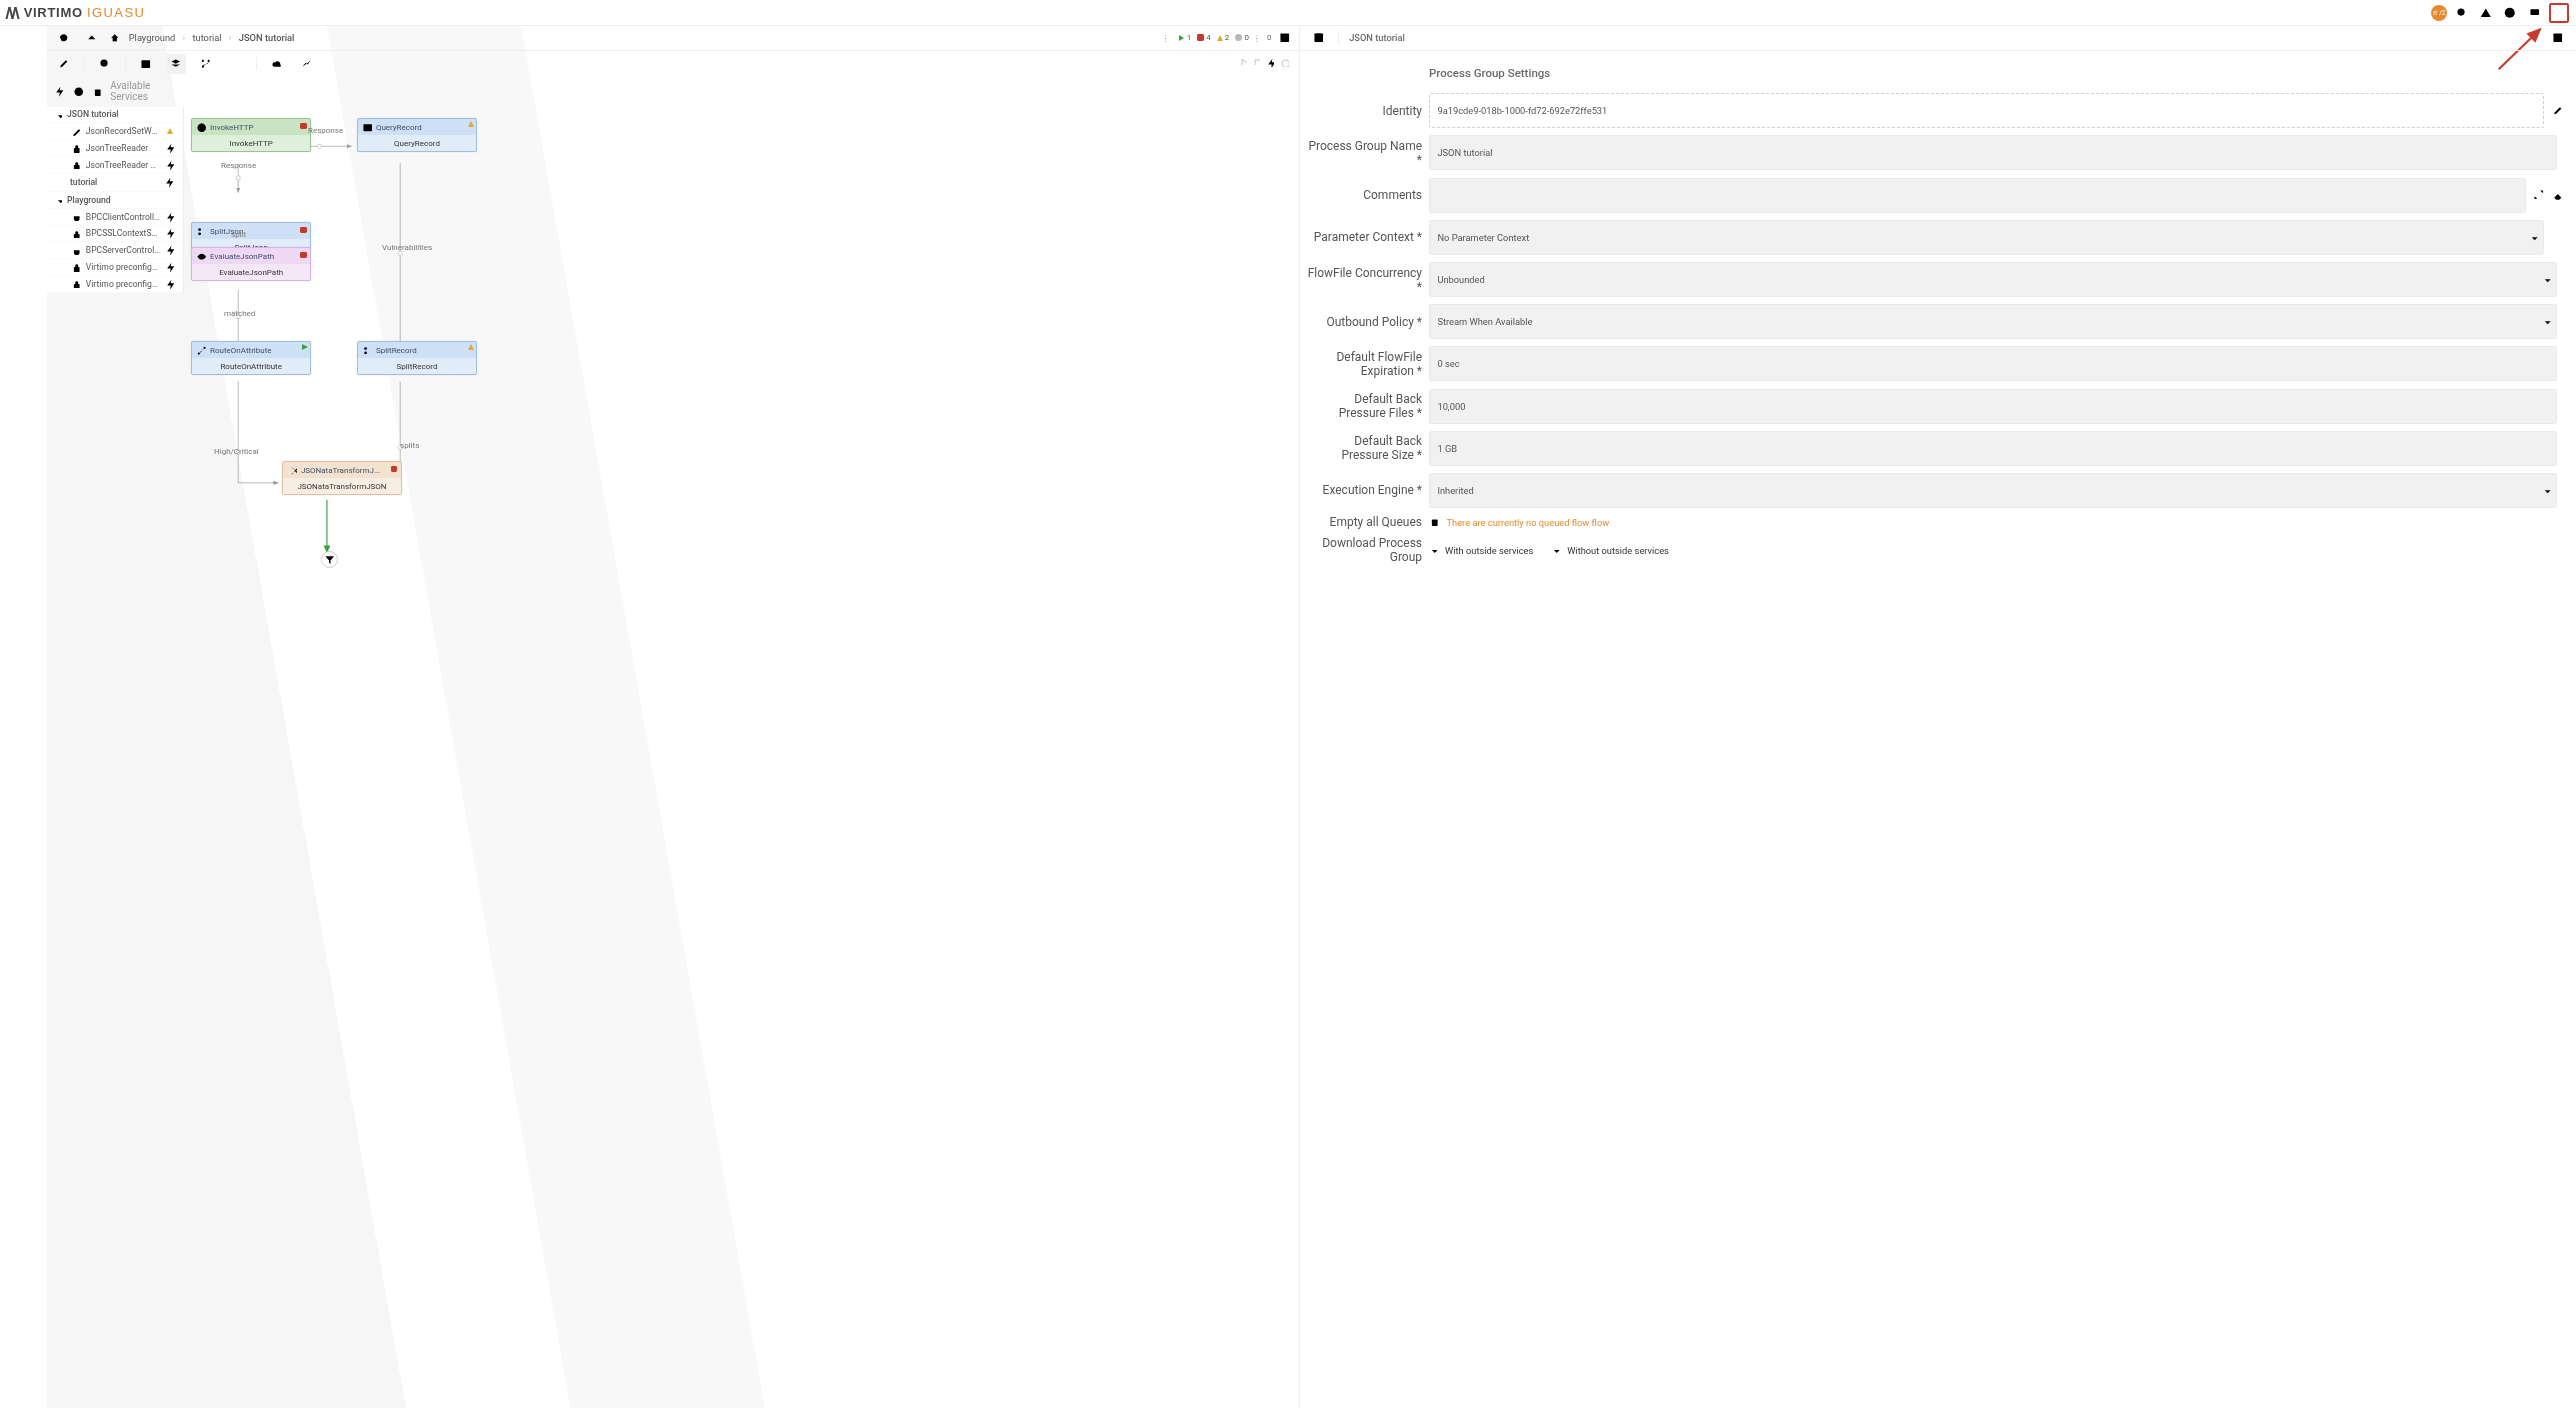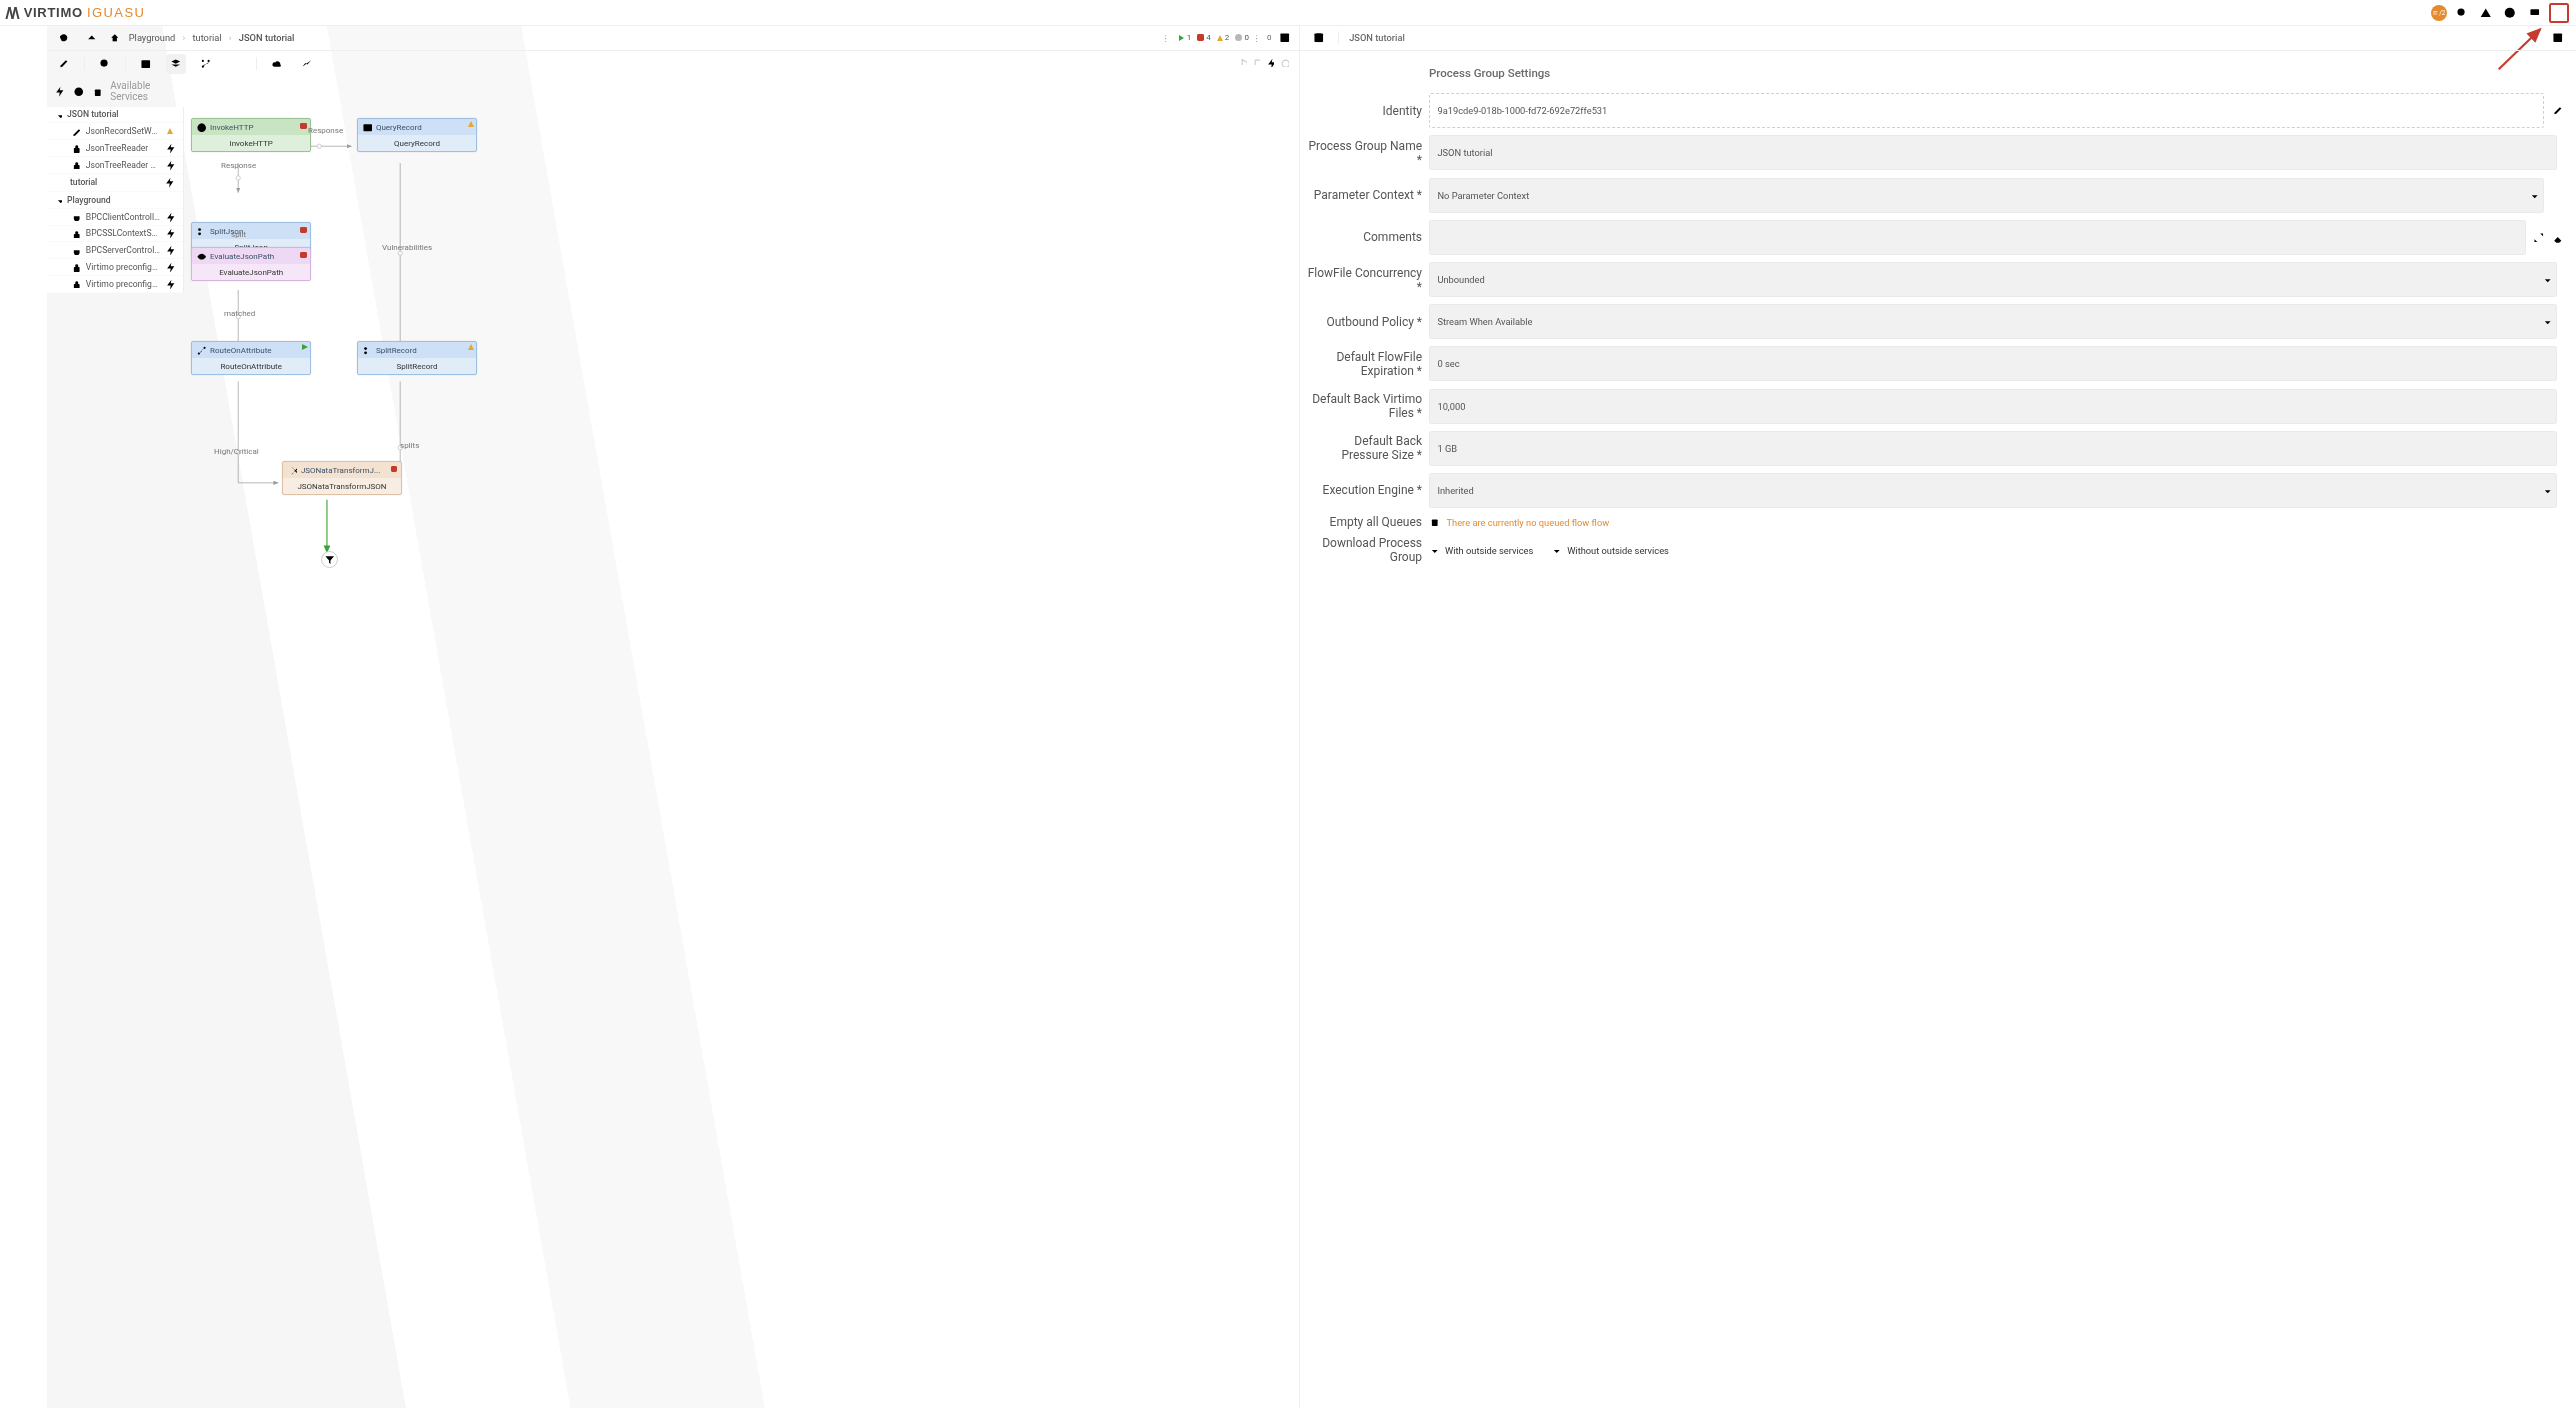--- a/index.html
+++ b/index.html
@@ -784,51 +784,51 @@
                 </svg>
               </div>
             </div>
           </div>
           <div class="frow">
             <div class="flabel">Process Group Name *</div>
             <div class="fval ">JSON tutorial</div>
             <div class="fact"></div>
           </div>
           <div class="frow">
-            <div class="flabel">Parameter Context *</div>
-            <div class="fval  select">No Parameter Context<span class="dd">
-                <svg class="sicon" style="width:8.6px;height:8.6px" viewBox="0 0 12 12" width="8.6" height="8.6">
-                  <use href="#i-chevd"></use>
-                </svg>
-              </span></div>
-            <div class="fact">
-              <div class="mini">
-                <svg class="sicon" viewBox="0 0 16 16" width="11.5" height="11.5">
-                  <use href="#i-hash"></use>
-                </svg>
-              </div>
-            </div>
-          </div>
-          <div class="frow">
             <div class="flabel">Comments</div>
             <div class="fval "></div>
             <div class="fact">
               <div class="mini">
                 <svg class="sicon" viewBox="0 0 16 16" width="11.5" height="11.5">
                   <use href="#i-expand"></use>
                 </svg>
               </div>
               <div class="mini">
                 <svg class="sicon" viewBox="0 0 16 16" width="11.5" height="11.5">
                   <use href="#i-erase"></use>
                 </svg>
               </div>
             </div>
           </div>
           <div class="frow">
+            <div class="flabel">Parameter Context *</div>
+            <div class="fval  select">No Parameter Context<span class="dd">
+                <svg class="sicon" style="width:8.6px;height:8.6px" viewBox="0 0 12 12" width="8.6" height="8.6">
+                  <use href="#i-chevd"></use>
+                </svg>
+              </span></div>
+            <div class="fact">
+              <div class="mini">
+                <svg class="sicon" viewBox="0 0 16 16" width="11.5" height="11.5">
+                  <use href="#i-hash"></use>
+                </svg>
+              </div>
+            </div>
+          </div>
+          <div class="frow">
             <div class="flabel">FlowFile Concurrency *</div>
             <div class="fval  select">Unbounded<span class="dd">
                 <svg class="sicon" style="width:8.6px;height:8.6px" viewBox="0 0 12 12" width="8.6" height="8.6">
                   <use href="#i-chevd"></use>
                 </svg>
               </span></div>
             <div class="fact"></div>
           </div>
           <div class="frow">
             <div class="flabel">Outbound Policy *</div>
@@ -838,21 +838,21 @@
                 </svg>
               </span></div>
             <div class="fact"></div>
           </div>
           <div class="frow">
             <div class="flabel">Default FlowFile Expiration *</div>
             <div class="fval ">0 sec</div>
             <div class="fact"></div>
           </div>
           <div class="frow">
-            <div class="flabel">Default Back Virtimo Files *</div>
+            <div class="flabel">Default Back Pressure Files *</div>
             <div class="fval ">10,000</div>
             <div class="fact"></div>
           </div>
           <div class="frow">
             <div class="flabel">Default Back Pressure Size *</div>
             <div class="fval ">1 GB</div>
             <div class="fact"></div>
           </div>
           <div class="frow">
             <div class="flabel">Execution Engine *</div>

